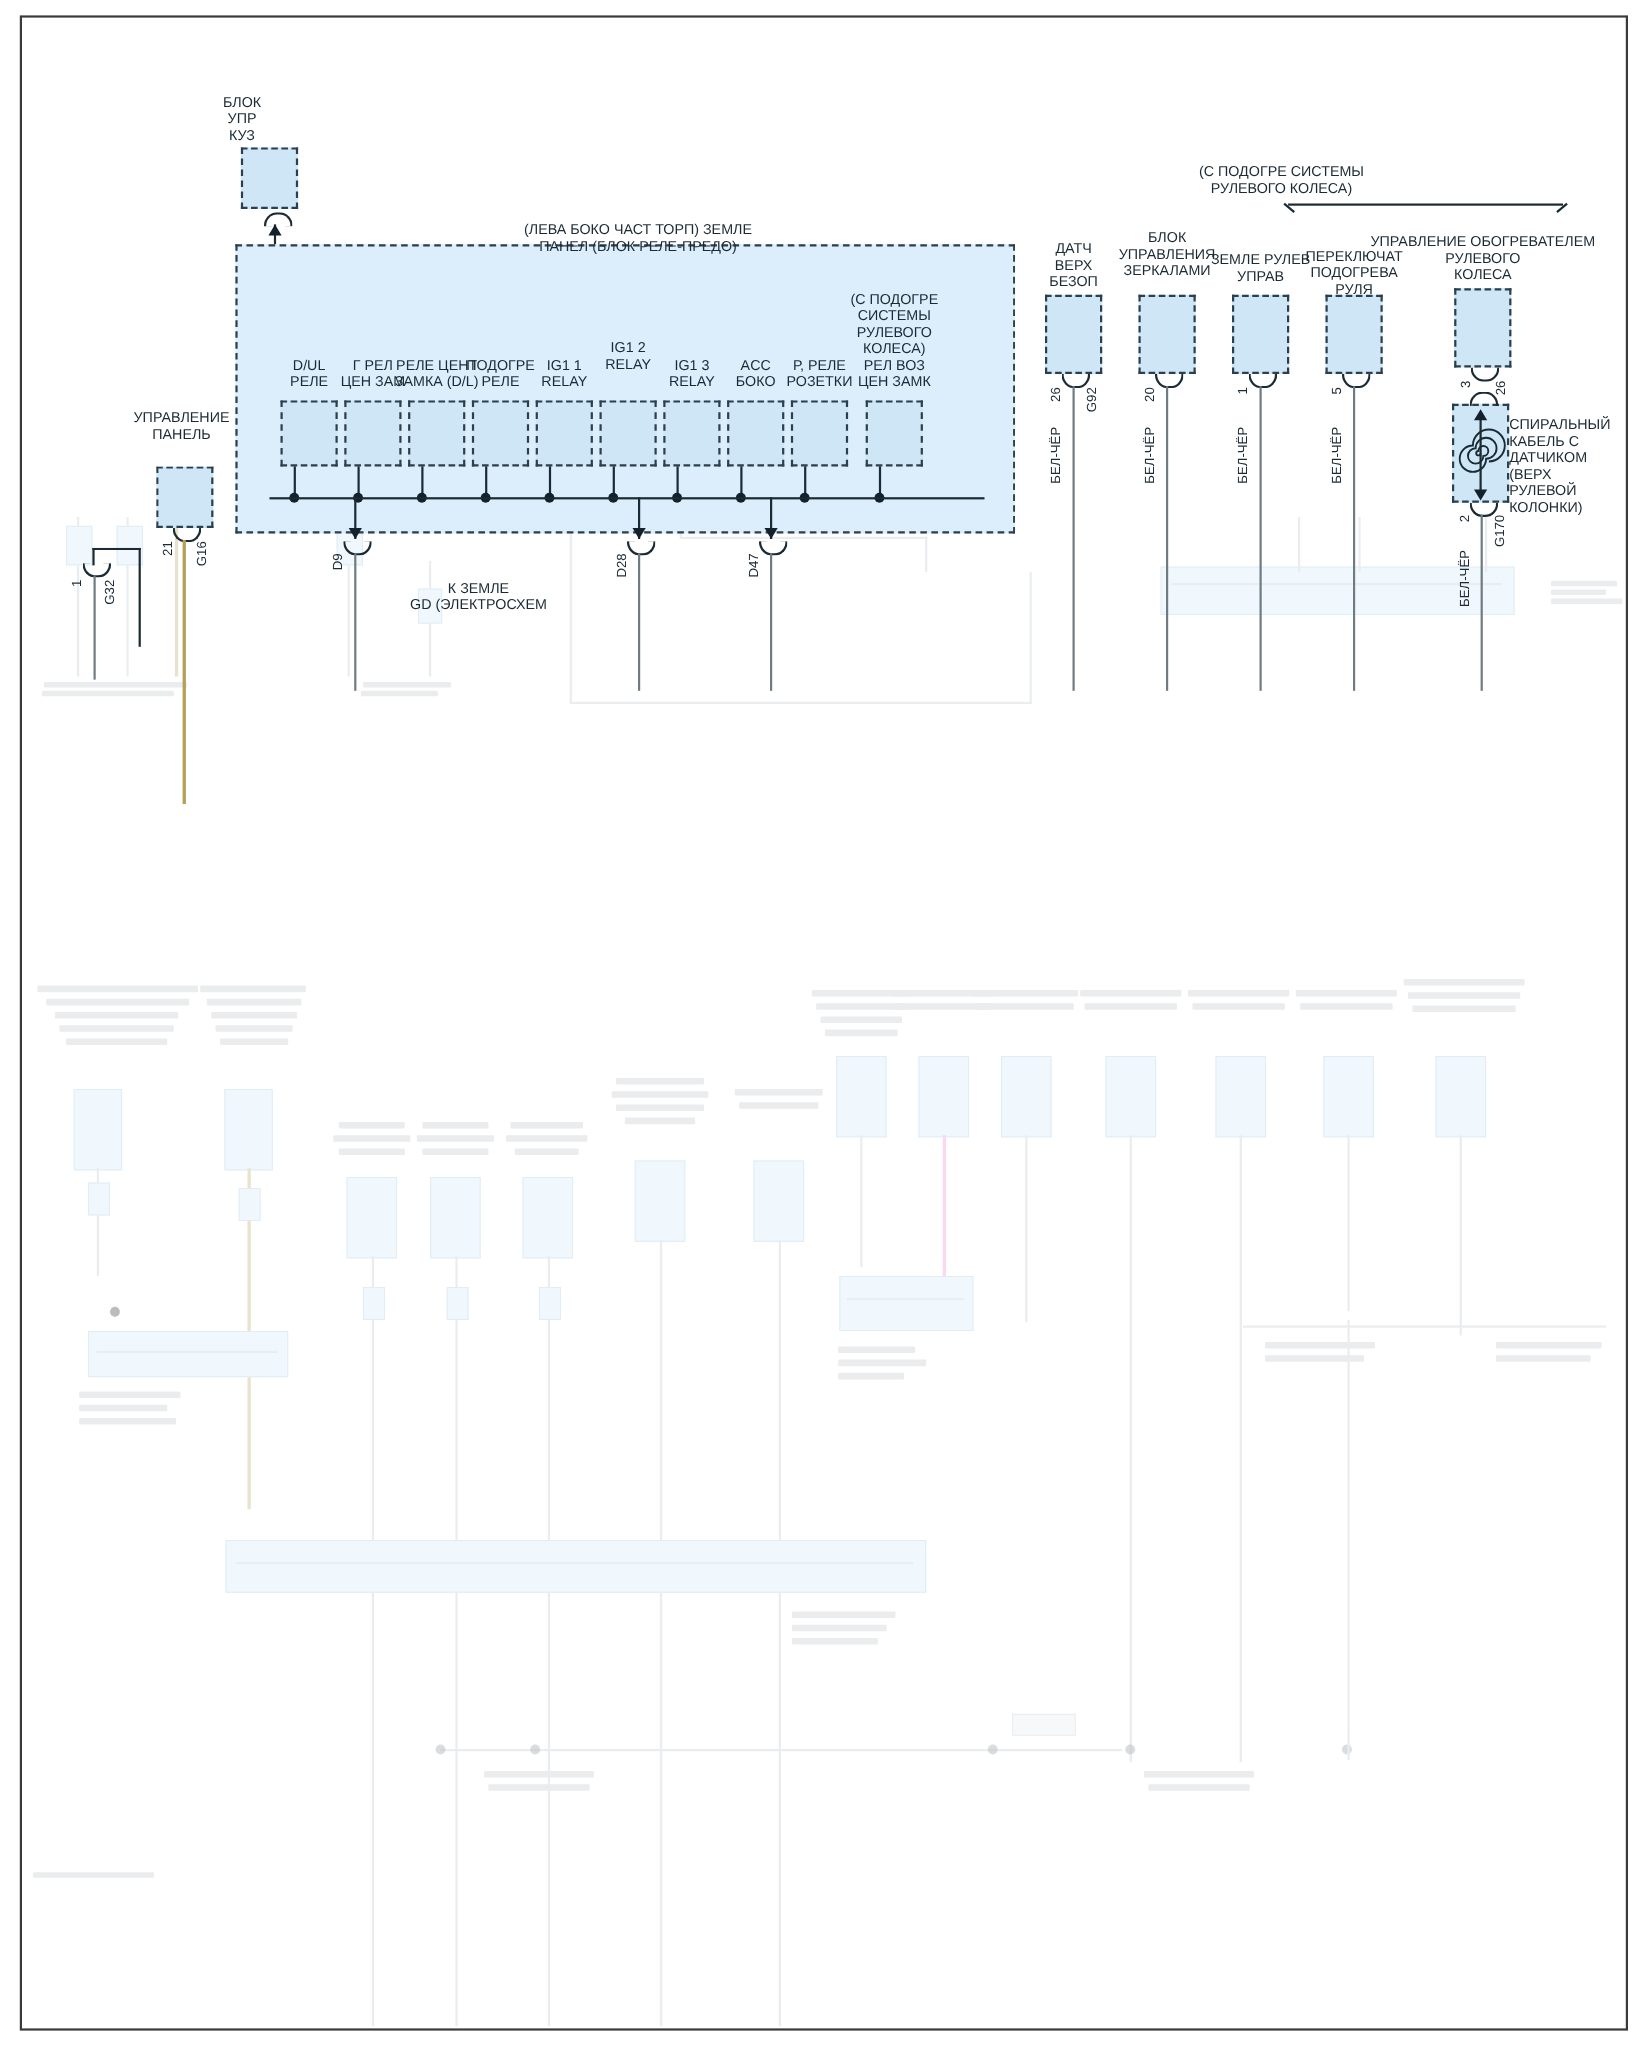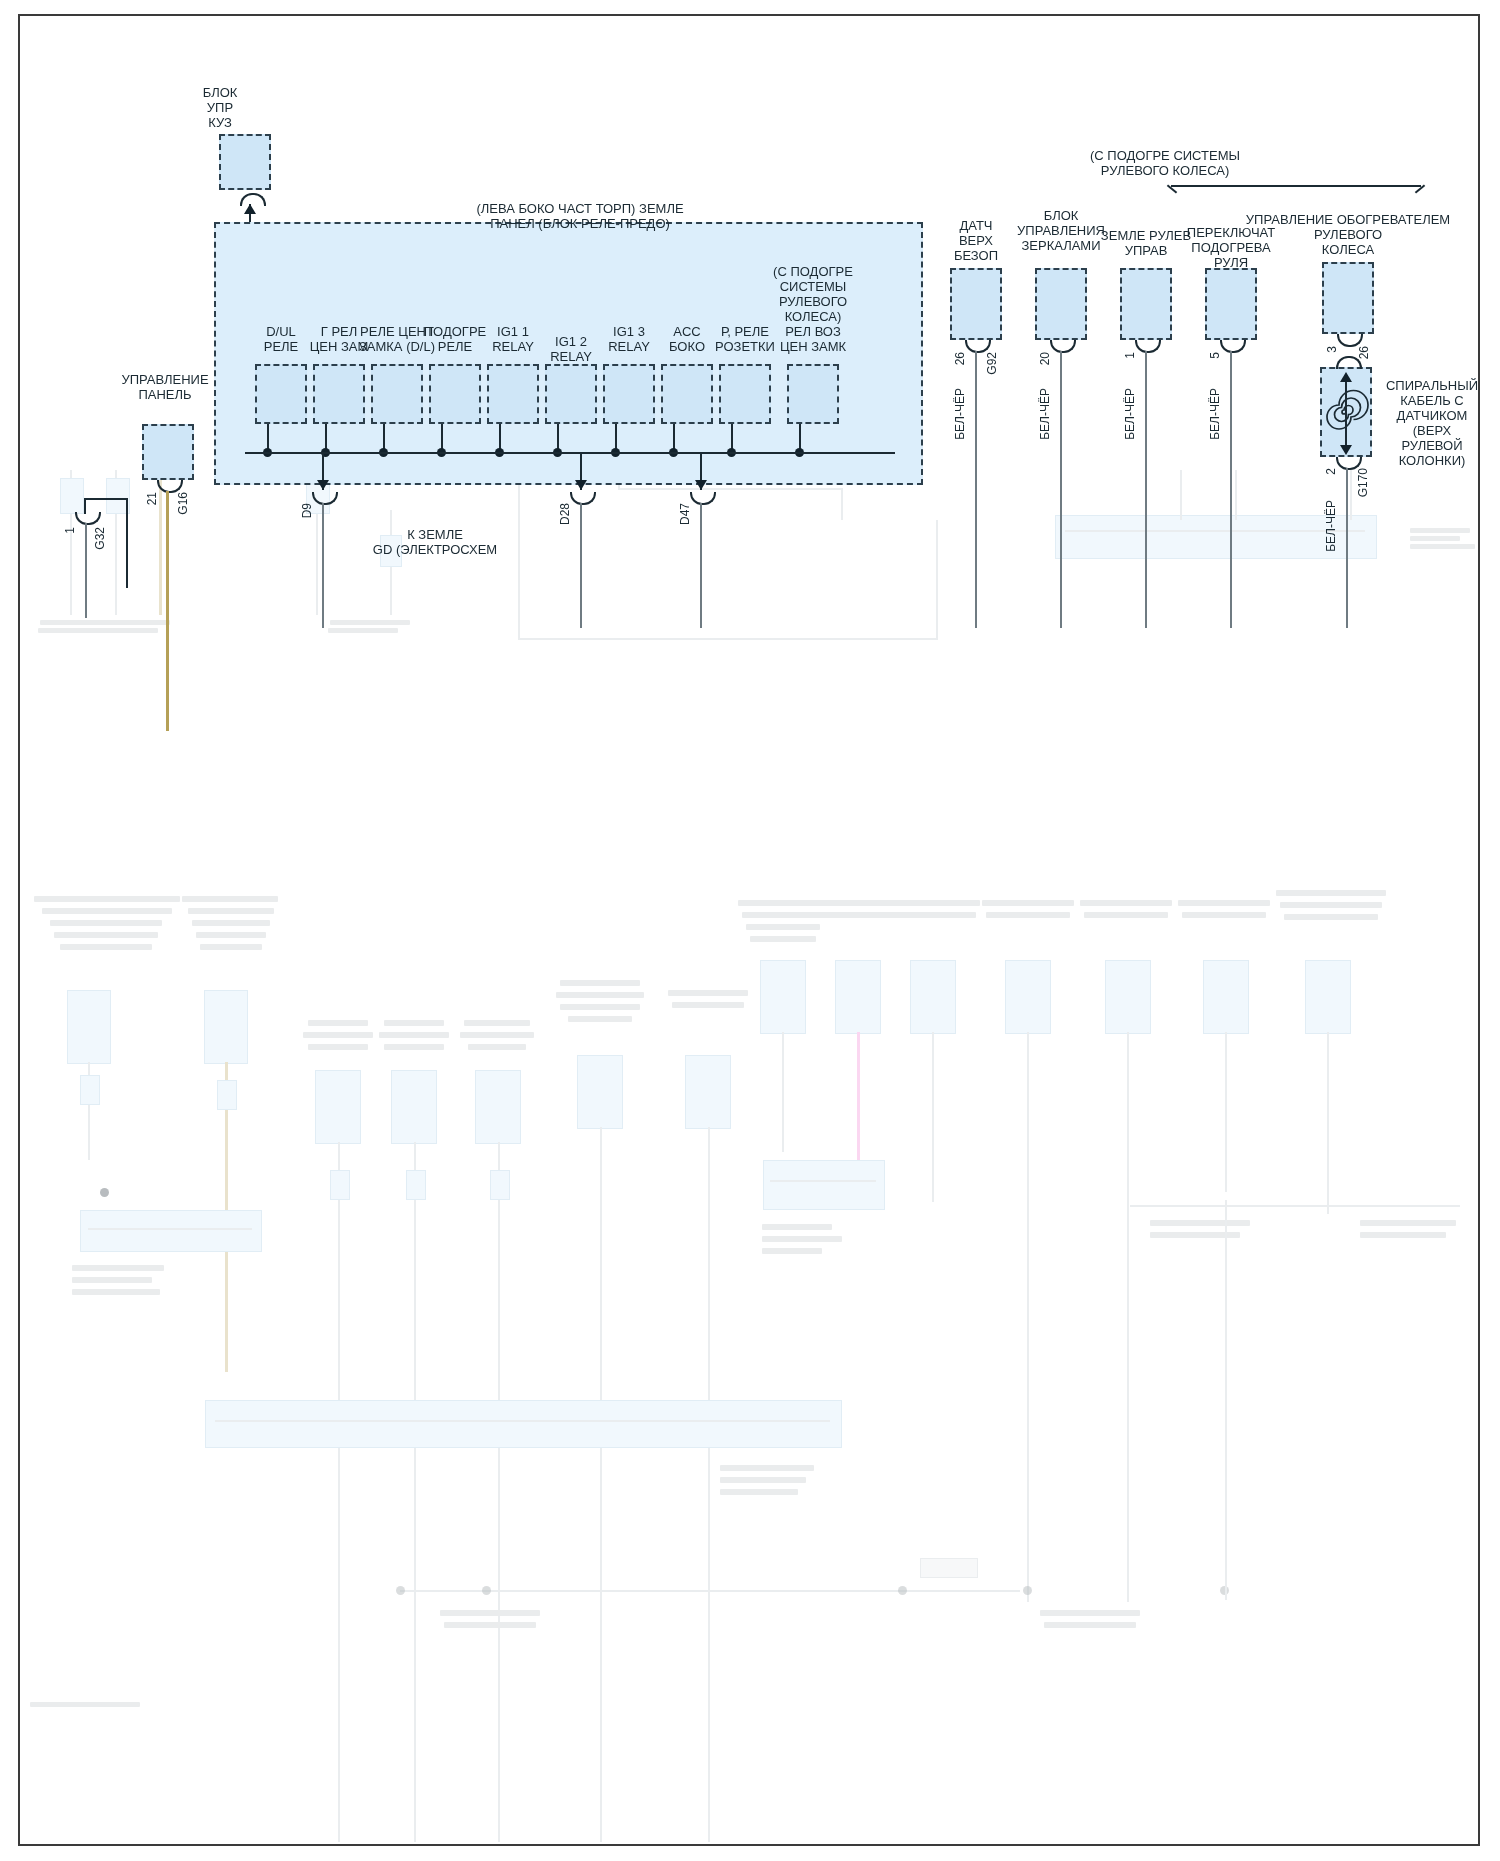--- a/index.html
+++ b/index.html
@@ -256,21 +256,21 @@
       <div class="lbl" style="left:395px;top:324px;width:120px;">ПОДОГРЕ
 РЕЛЕ</div>
       <div class="box-dash" style="left:429px;top:364px;width:52px;height:60px;"></div>
       <div class="wire-dark-v" style="left:441px;top:424px;height:28px;"></div>
       <div class="dot" style="left:437px;top:448px;"></div>
       <div class="lbl" style="left:453px;top:324px;width:120px;">IG1 1
 RELAY</div>
       <div class="box-dash" style="left:487px;top:364px;width:52px;height:60px;"></div>
       <div class="wire-dark-v" style="left:499px;top:424px;height:28px;"></div>
       <div class="dot" style="left:495px;top:448px;"></div>
-      <div class="lbl" style="left:511px;top:334px;width:120px;">IG1 2
+      <div class="lbl" style="left:511px;top:308px;width:120px;">IG1 2
 RELAY</div>
       <div class="box-dash" style="left:545px;top:364px;width:52px;height:60px;"></div>
       <div class="wire-dark-v" style="left:557px;top:424px;height:28px;"></div>
       <div class="dot" style="left:553px;top:448px;"></div>
       <div class="lbl" style="left:569px;top:324px;width:120px;">IG1 3
 RELAY</div>
       <div class="box-dash" style="left:603px;top:364px;width:52px;height:60px;"></div>
       <div class="wire-dark-v" style="left:615px;top:424px;height:28px;"></div>
       <div class="dot" style="left:611px;top:448px;"></div>
       <div class="lbl" style="left:627px;top:324px;width:120px;">ACC
@@ -371,20 +371,20 @@
   </svg>
   <div class="wire-dark-v" style="left:1345px;top:375px;height:76px;"></div>
   <div class="arrow-u" style="left:1340px;top:372px;"></div>
   <div class="arrow-d" style="left:1340px;top:445px;"></div>
   <div class="conn-arc" style="left:1336px;top:356px;"></div>
   <div class="conn-arc-dn" style="left:1336px;top:457px;"></div>
   <div class="wire" style="left:1346px;top:468px;width:2px;height:160px;"></div>
   <div class="vlbl" style="left:1324px;top:468px;">2</div>
   <div class="vlbl" style="left:1356px;top:468px;">G170</div>
   <div class="vlbl" style="left:1324px;top:500px;">БЕЛ-ЧЁР</div>
-  <div class="lbl" style="left:1372px;top:378px;width:120px;text-align:center;">СПИРАЛЬНЫЙ
+  <div class="lbl" style="left:1372px;top:378px;width:120px;text-align:left;">СПИРАЛЬНЫЙ
 КАБЕЛЬ С
 ДАТЧИКОМ
 (ВЕРХ
 РУЛЕВОЙ
 КОЛОНКИ)</div>
 
 </div>
 
 </body></html>

